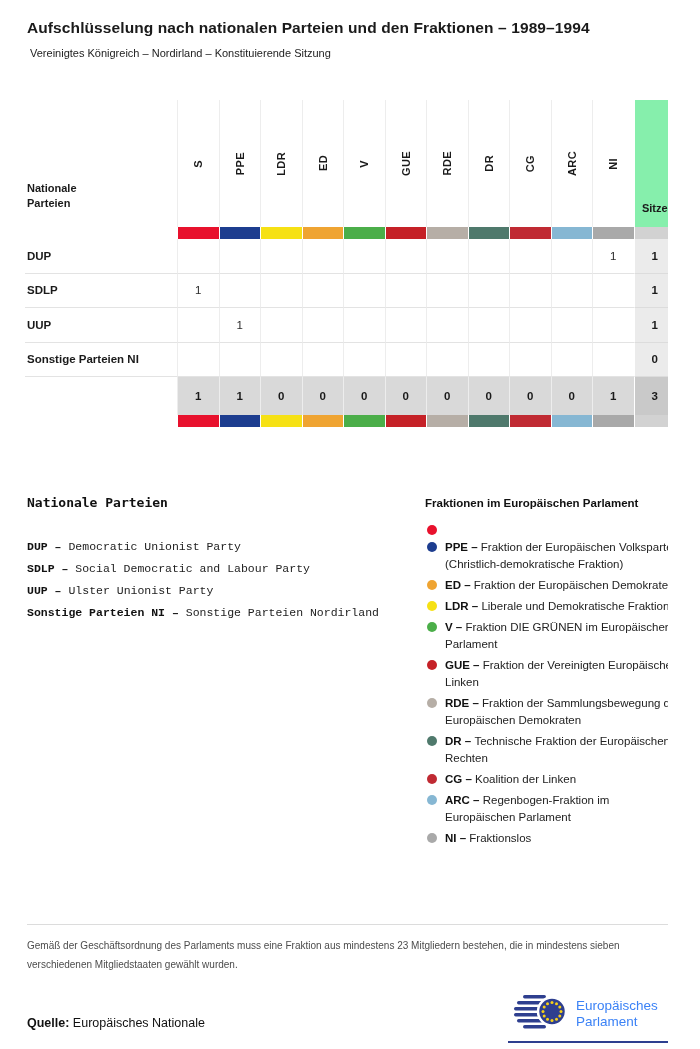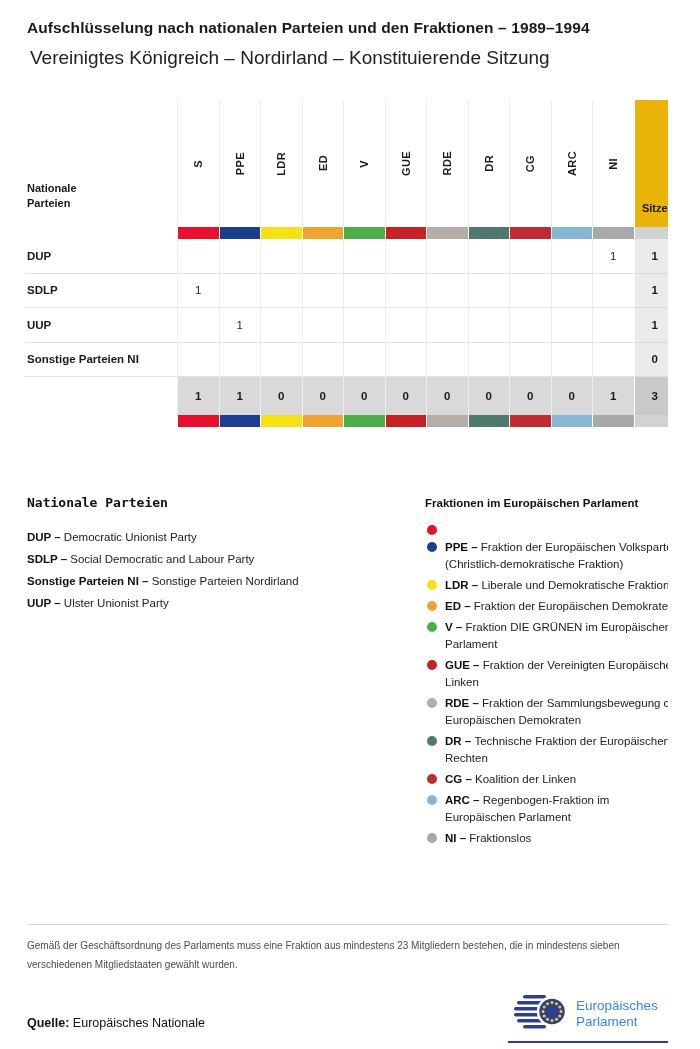--- a/index.html
+++ b/index.html
@@ -1,52 +1,52 @@
 <!DOCTYPE html>
 <html><head>
 <meta charset="utf-8">
 <style>
   html,body{margin:0;padding:0;background:#fff;}
   .page{position:relative;width:668px;height:1049px;background:#fff;overflow:hidden;
         font-family:"Liberation Sans","DejaVu Sans",sans-serif;color:#1a1a1a;}
 
   .title{position:absolute;left:27px;top:19px;font-size:15.5px;font-weight:700;letter-spacing:.1px;}
-  .subtitle{position:absolute;left:30px;top:47px;font-size:19px;font-weight:400;color:#222;}
+  .subtitle{position:absolute;left:30px;top:47px;font-size:11px;font-weight:400;color:#222;}
 
   
   .grid{position:absolute;left:25px;top:100px;display:grid;
         grid-template-columns:152px repeat(11,41.5px) 41.6px;
         grid-template-rows:127px 12px 34.5px 34.5px 34.5px 34.5px 38px 12px;}
   .c{box-sizing:border-box;}
   .corner{display:flex;align-items:flex-end;padding:0 0 16px 2px;}
   .corner span{width:55px;font-size:11px;font-weight:700;line-height:15px;overflow-wrap:break-word;}
   .colhead{display:flex;align-items:center;justify-content:center;}
   .colhead span{writing-mode:vertical-rl;transform:rotate(180deg);font-size:11px;font-weight:700;letter-spacing:.4px;}
-  .seatshead{background:#eab308;display:flex;align-items:flex-end;justify-content:center;
+  .seatshead{background:#86efac;display:flex;align-items:flex-end;justify-content:center;
              font-size:11px;font-weight:700;padding-bottom:13px;}
   .striplabel{background:#fff;}
   .seatsstrip{background:#d2d2d2;}
   .rowlabel{display:flex;align-items:center;font-size:11.5px;font-weight:700;
             border-bottom:1px solid #e3e3e3;padding-left:2px;text-align:right;}
   .val{display:flex;align-items:center;justify-content:center;font-size:11.5px;color:#2b2b2b;
        border-bottom:1px solid #e3e3e3;}
   .seatsval{background:#ebebeb;display:flex;align-items:center;justify-content:center;
             font-size:11.5px;font-weight:700;border-bottom:1px solid #dcdcdc;}
   .totalval{background:#d9d9d9;display:flex;align-items:center;justify-content:center;
             font-size:11.5px;font-weight:700;}
   .seatstotal{background:#c9c9c9;display:flex;align-items:center;justify-content:center;
               font-size:11.5px;font-weight:700;}
   .bl{border-left:1px solid #ededed;}
   .strip.bl{border-left:1px solid #fff;}
   .seatshead.bl,.seatsstrip.bl,.seatsval.bl,.seatstotal.bl{border-left:1px solid #fff;}
 
   
   .np{position:absolute;left:27px;top:495px;}
   .np-h{font-family:"DejaVu Sans Mono","Liberation Mono",monospace;font-size:13px;font-weight:700;color:#111;}
-  .np-items{margin-top:16px;}
+  .np-items{margin-top:26px;font-family:Liberation Mono, monospace;}
   .np-item{font-size:11.5px;line-height:22px;color:#222;}
   .np-item b{color:#111;}
 
   .fr{position:absolute;left:425px;top:497px;width:266px;}
   .fr-h{font-size:11.5px;font-weight:700;margin-bottom:13px;color:#111;}
   .fr-item{display:flex;margin-bottom:4px;}
   .dot{width:10px;height:10px;border-radius:50%;flex:none;margin:3px 8px 0 2px;}
   .fr-text{font-size:11.5px;line-height:17px;color:#222;width:236px;}
   .fr-text b{color:#111;}
 
@@ -195,42 +195,42 @@
       <div class="c strip bl" style="background-color: rgb(134, 183, 211);"></div>
       <div class="c strip bl" style="background-color: rgb(169, 169, 169);"></div>
       <div class="c seatsstrip bl"></div>
     </div>
 
   <div class="np">
     <div class="np-h">Nationale Parteien</div>
     <div class="np-items" id="np-items">
         <div class="np-item"><b>DUP – </b>Democratic Unionist Party</div>
         <div class="np-item"><b>SDLP – </b>Social Democratic and Labour Party</div>
+        <div class="np-item"><b>UUP – </b>Ulster Unionist Party</div>
         <div class="np-item"><b>Sonstige Parteien NI – </b>Sonstige Parteien Nordirland</div>
-        <div class="np-item"><b>UUP – </b>Ulster Unionist Party</div>
       </div>
   </div>
 
   <div class="fr">
     <div class="fr-h">Fraktionen im Europäischen Parlament</div>
     <div id="fr-items">
         <div class="fr-item">
           <span class="dot" style="background-color: rgb(232, 17, 45);"></span>
         </div>
         <div class="fr-item">
           <span class="dot" style="background-color: rgb(29, 61, 143);"></span>
           <div class="fr-text"><b>PPE – </b>Fraktion der Europäischen Volkspartei (Christlich-demokratische Fraktion)</div>
         </div>
         <div class="fr-item">
+          <span class="dot" style="background-color: rgb(239, 164, 50);"></span>
+          <div class="fr-text"><b>ED – </b>Fraktion der Europäischen Demokraten</div>
+        </div>
+        <div class="fr-item">
           <span class="dot" style="background-color: rgb(246, 225, 20);"></span>
           <div class="fr-text"><b>LDR – </b>Liberale und Demokratische Fraktion</div>
-        </div>
-        <div class="fr-item">
-          <span class="dot" style="background-color: rgb(239, 164, 50);"></span>
-          <div class="fr-text"><b>ED – </b>Fraktion der Europäischen Demokraten</div>
         </div>
         <div class="fr-item">
           <span class="dot" style="background-color: rgb(75, 174, 73);"></span>
           <div class="fr-text"><b>V – </b>Fraktion DIE GRÜNEN im Europäischen Parlament</div>
         </div>
         <div class="fr-item">
           <span class="dot" style="background-color: rgb(197, 33, 39);"></span>
           <div class="fr-text"><b>GUE – </b>Fraktion der Vereinigten Europäischen Linken</div>
         </div>
         <div class="fr-item">

